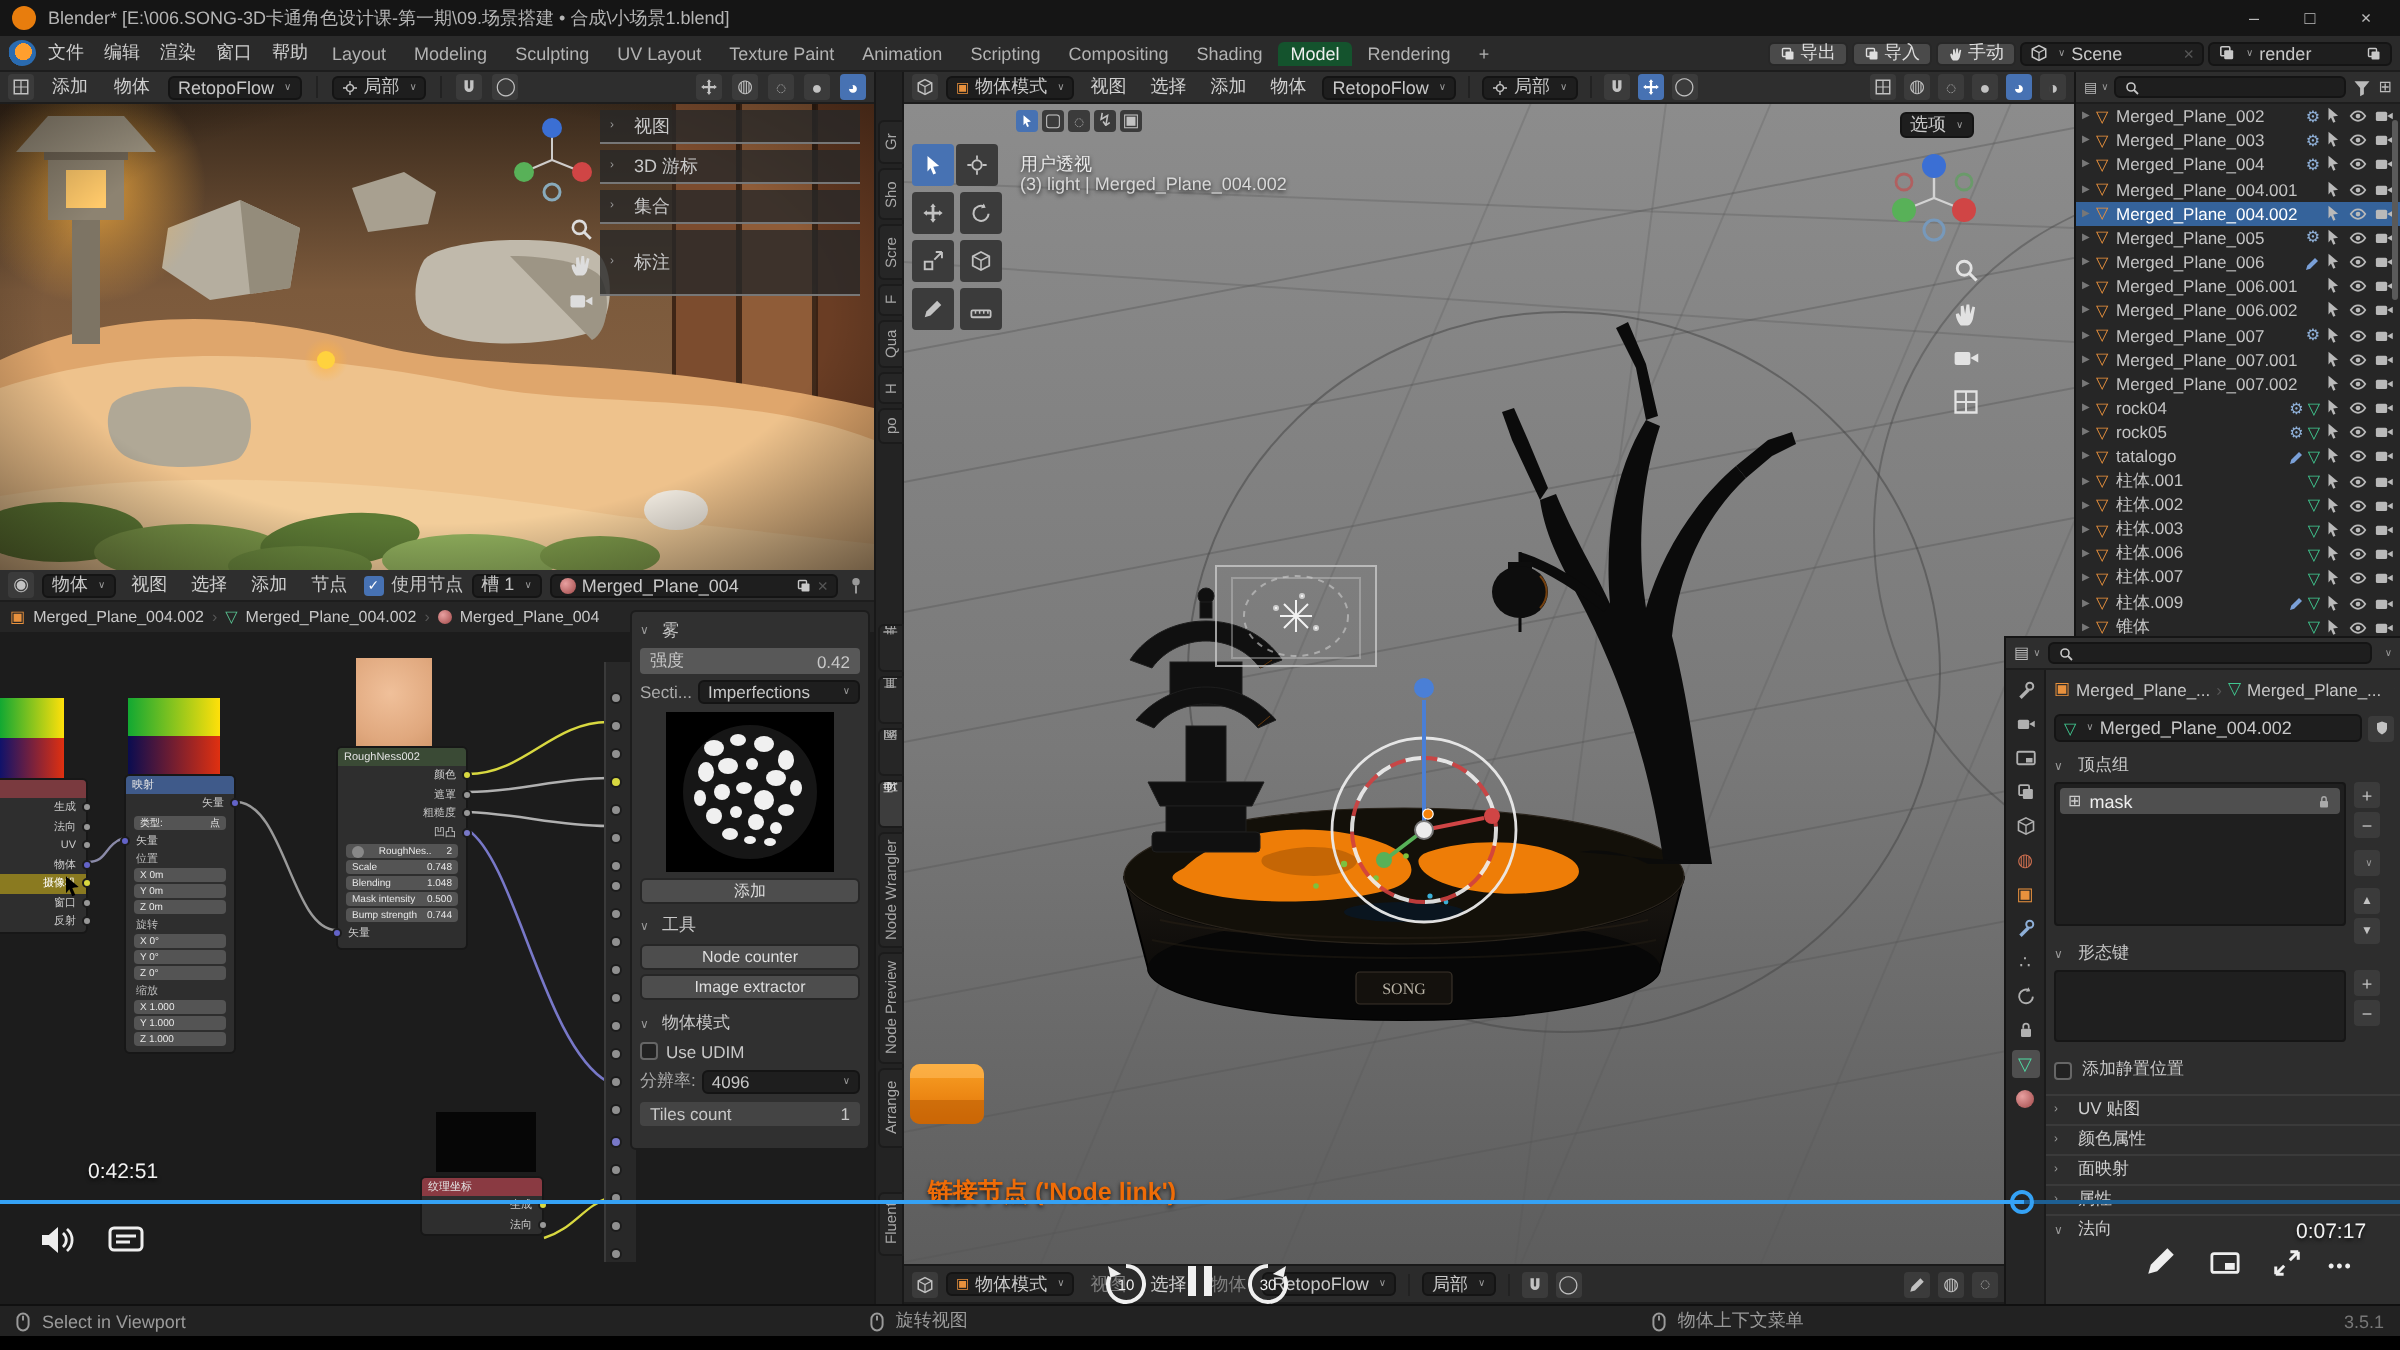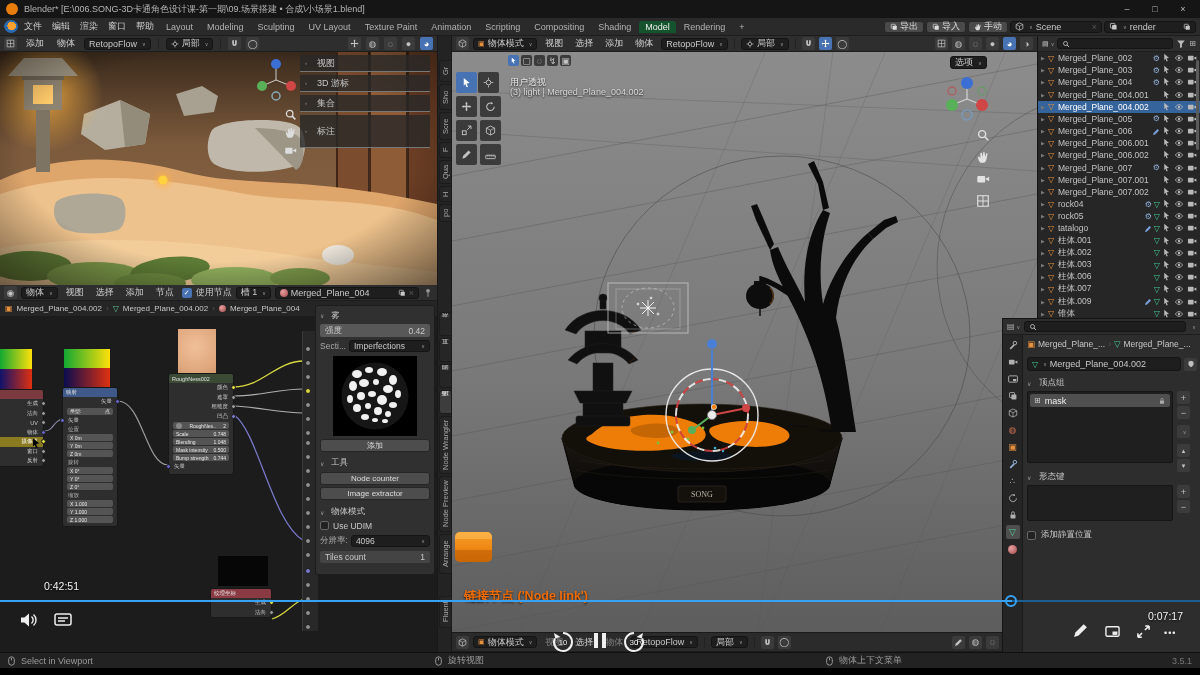--- a/index.html
+++ b/index.html
@@ -1541,20 +1541,42 @@
       </div>
     <div class="abs" style="left:24px;top:166px;width:146px;height:36px;background:#1f1f1f;border:1px solid #161616;border-radius:2px"></div>
     <div class="abs" style="left:174px;top:166px;display:flex;flex-direction:column;gap:2px">
       <span class="ib">+</span>
       <span class="ib">−</span>
     </div>
     <div class="abs row" style="left:24px;top:210px;gap:5px">
       <span style="width:9px;height:9px;border:1px solid #666;border-radius:2px;background:#222"></span>
       <span style="font-size:8.5px">添加静置位置</span>
     </div>
+    <div class="abs" style="left:20px;top:228px;width:178px">
+      <div class="prow">
+          <span class="parr">›</span>
+          <span>UV 贴图</span>
+        </div>
+      <div class="prow">
+          <span class="parr">›</span>
+          <span>颜色属性</span>
+        </div>
+      <div class="prow">
+          <span class="parr">›</span>
+          <span>面映射</span>
+        </div>
+      <div class="prow">
+          <span class="parr">›</span>
+          <span>属性</span>
+        </div>
+      <div class="prow">
+          <span class="parr">∨</span>
+          <span>法向</span>
+        </div>
+    </div>
   </div>
 
   <div class="abs row" style="left:0;top:652px;width:1200px;height:16px;background:#222;border-top:1px solid #101010;padding:0 8px;gap:6px;color:#9a9a9a">
     <svg class="i" width="7" height="10">
         <use href="#i-mouse"></use>
       </svg>
     <span>Select in Viewport</span>
     <span style="width:330px"></span>
     <svg class="i" width="7" height="10">
         <use href="#i-mouse"></use>

